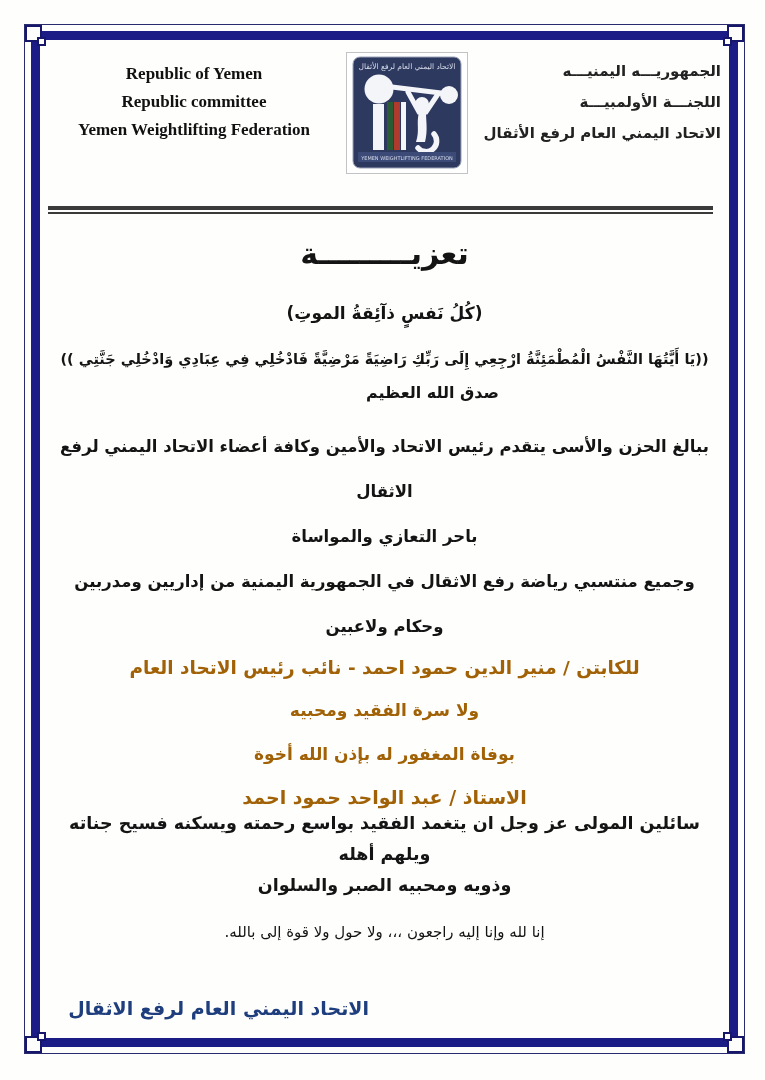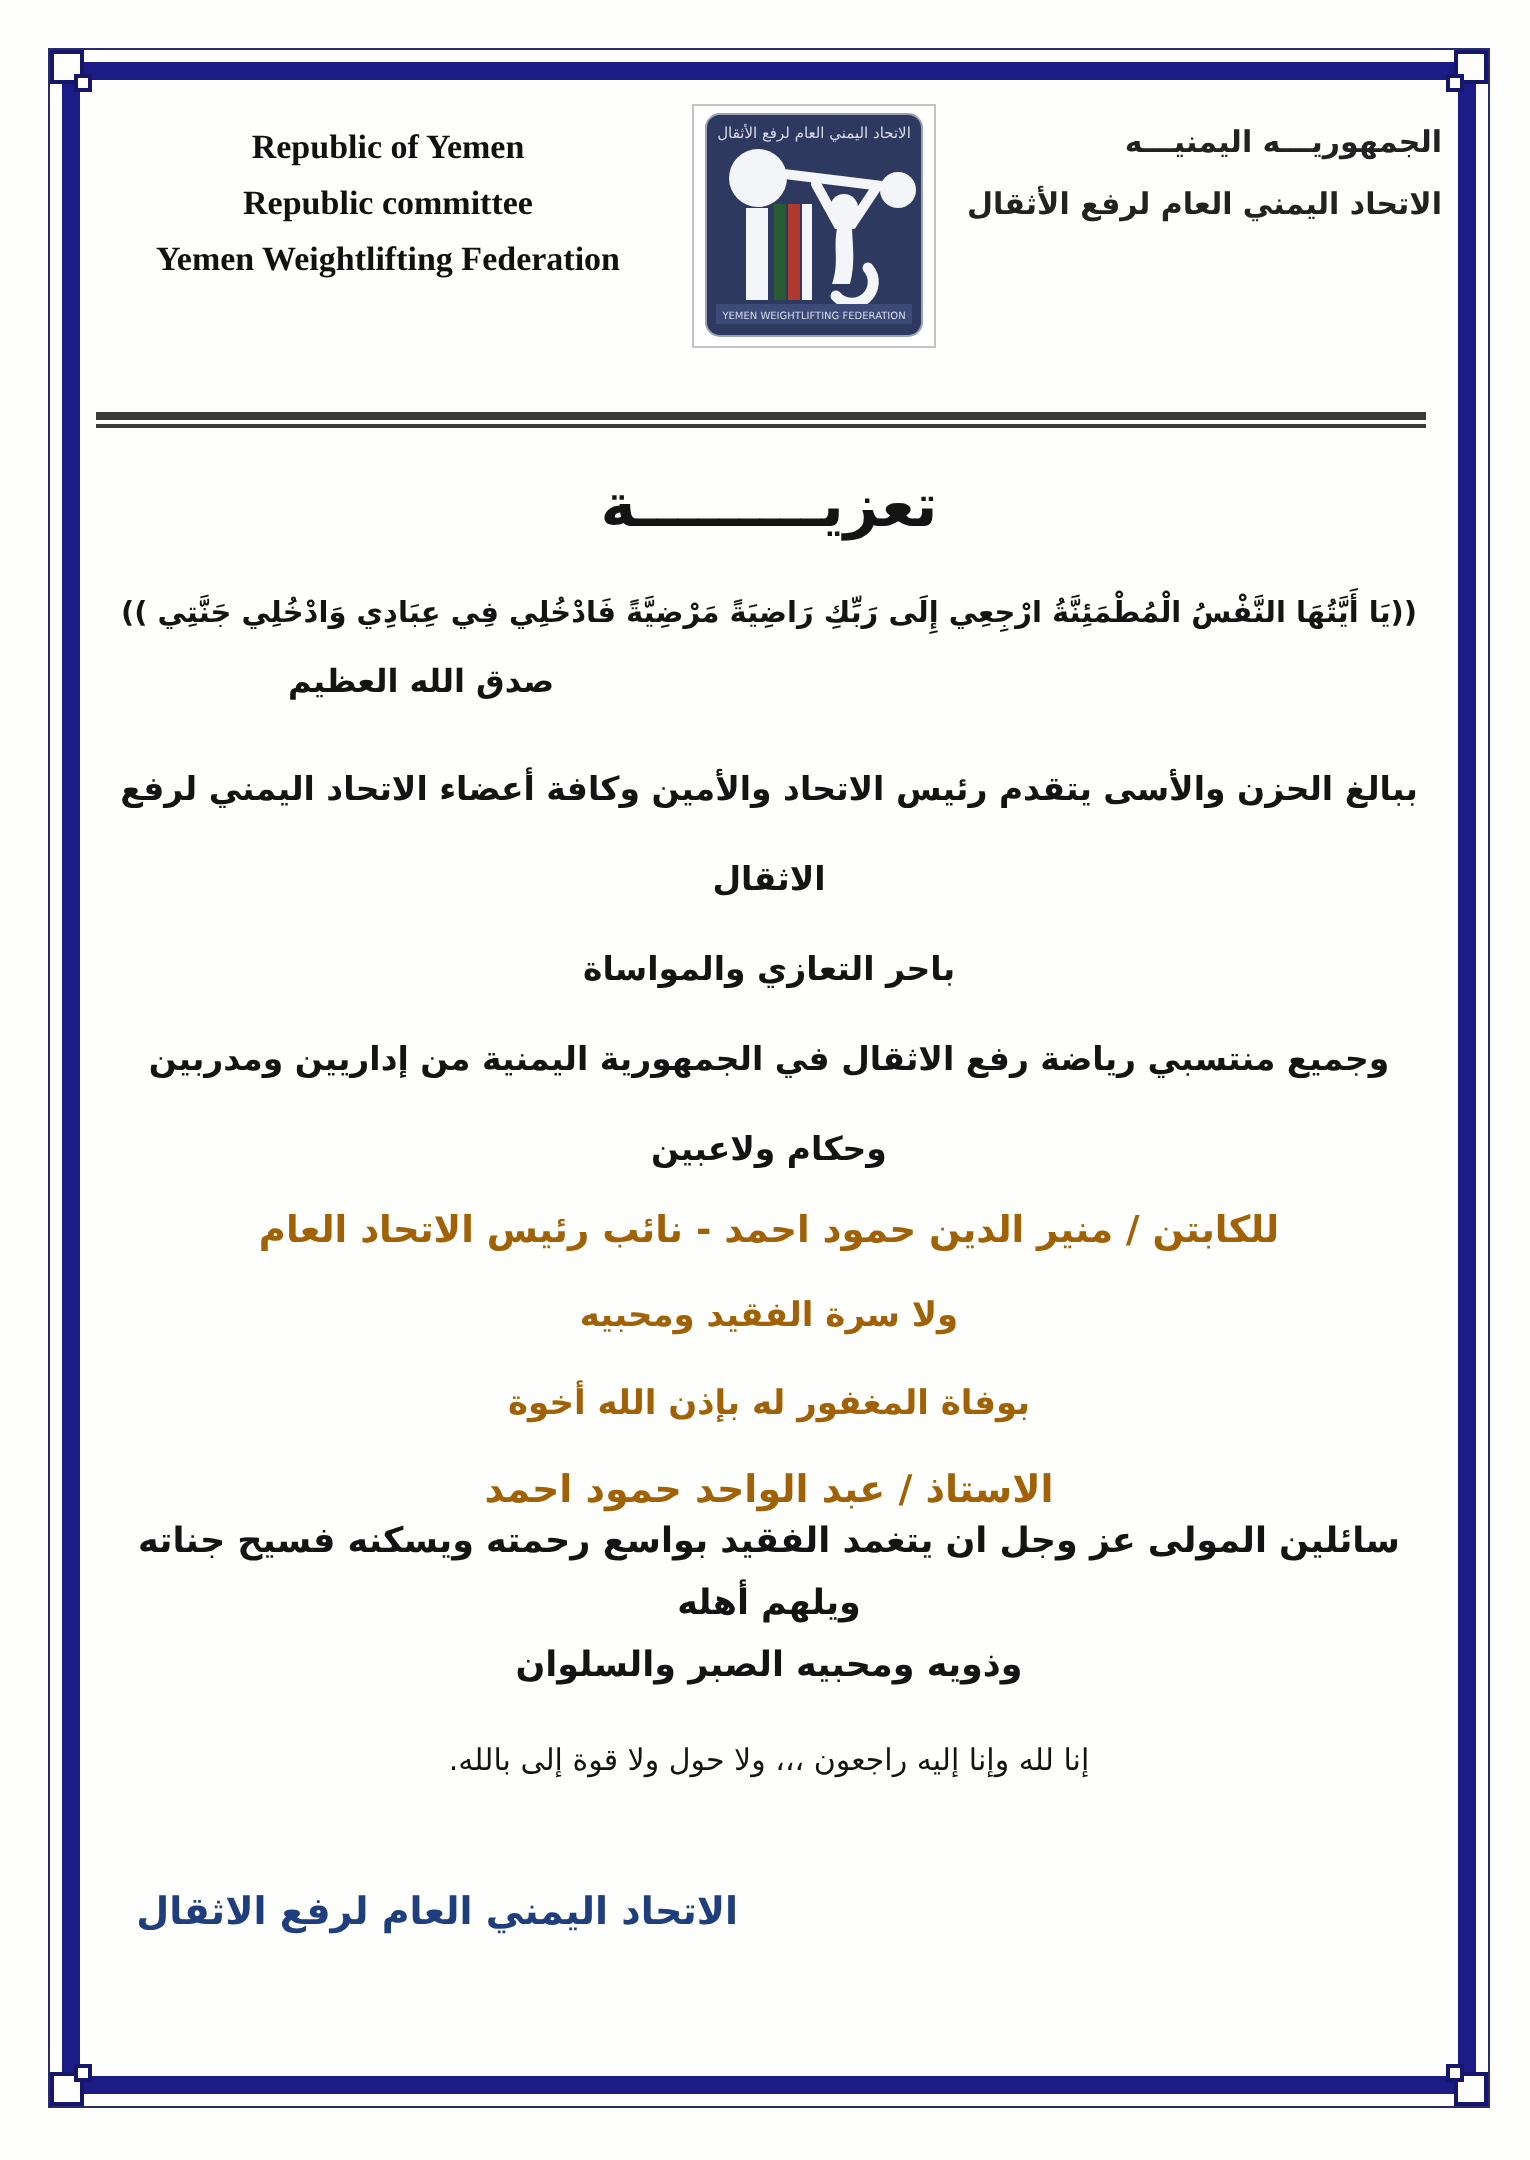--- a/index.html
+++ b/index.html
@@ -53,21 +53,21 @@
     margin-top:22px;text-align:center;font-size:30px;font-weight:bold;color:#141414;
   }
   .epigraph{
     margin-top:32px;text-align:center;font-size:17px;font-weight:bold;color:#141414;
   }
   .verse{
     margin-top:28px;text-align:center;font-size:14.5px;font-weight:bold;
     white-space:nowrap;color:#141414;
   }
   .attribution{
-    direction:rtl;margin-top:16px;text-align:left;margin-left:96px;
+    direction:rtl;margin-top:16px;text-align:center;margin-left:96px;
     font-size:16px;font-weight:bold;color:#141414;
   }
   .para1{margin-top:22px;text-align:center;font-weight:bold;font-size:16.5px;
          line-height:45px;color:#141414;}
   .blue-line{text-align:center;font-weight:bold;color:#a16207;}
   .recipient{margin-top:8px;font-size:18.5px;}
   .family{margin-top:22px;font-size:17px;}
   .intro{margin-top:24px;font-size:17px;}
   .deceased{margin-top:22px;font-size:19px;}
   .prayer{text-align:center;font-weight:bold;font-size:17.5px;
@@ -121,28 +121,30 @@
           <path d="M73,60 C70,72 74,78 70,90 L79,90 C82,78 80,70 80,60 Z" fill="#f4f5f8"></path>
           <path d="M72,96 A10,10 0 1 0 88,82" stroke="#f4f5f8" stroke-width="5.5" fill="none" stroke-linecap="round"></path>
 
           <rect x="12" y="100" width="98" height="10" fill="#3c4a78"></rect>
           <text x="61" y="107.5" font-size="5" fill="#d7dcea" text-anchor="middle">YEMEN WEIGHTLIFTING FEDERATION</text>
         </svg>
       </div>
 
       <div class="hdr-ar">
         <div>الجمهوريـــه اليمنيـــه</div>
+        <div>اللجنـــة الأولمبيـــة</div>
         <div>الاتحاد اليمني العام لرفع الأثقال</div>
       </div>
     </div>
 
     <div class="rule"></div>
 
     <div class="doc-title ar">تعزيـــــــــة</div>
 
+    <div class="epigraph ar">(كُلُ نَفسٍ ذآئِقةُ الموتِ)</div>
 
     <div class="verse ar">((يَا أَيَّتُهَا النَّفْسُ الْمُطْمَئِنَّةُ ارْجِعِي إِلَى رَبِّكِ رَاضِيَةً مَرْضِيَّةً فَادْخُلِي فِي عِبَادِي وَادْخُلِي جَنَّتِي ))</div>
 
     <div class="attribution">صدق الله العظيم</div>
 
     <div class="para1 ar">
       <div>ببالغ الحزن والأسى يتقدم رئيس الاتحاد والأمين وكافة أعضاء الاتحاد اليمني لرفع الاثقال</div>
       <div>باحر التعازي والمواساة</div>
       <div>وجميع منتسبي رياضة رفع الاثقال في الجمهورية اليمنية من إداريين ومدربين وحكام ولاعبين</div>
     </div>

